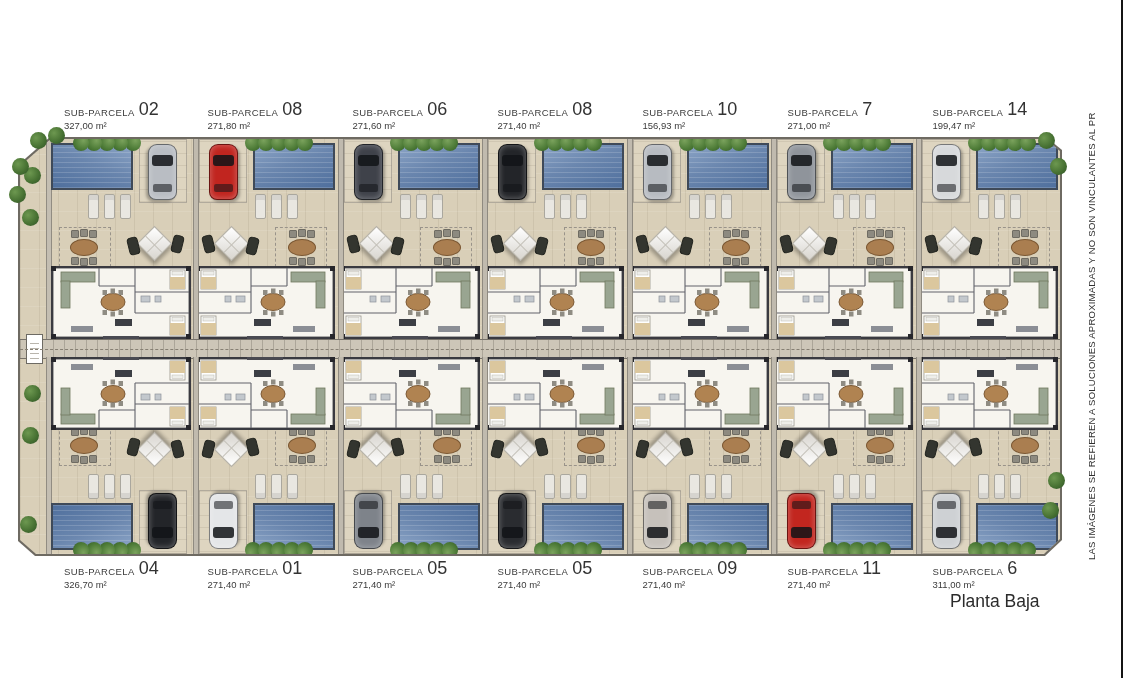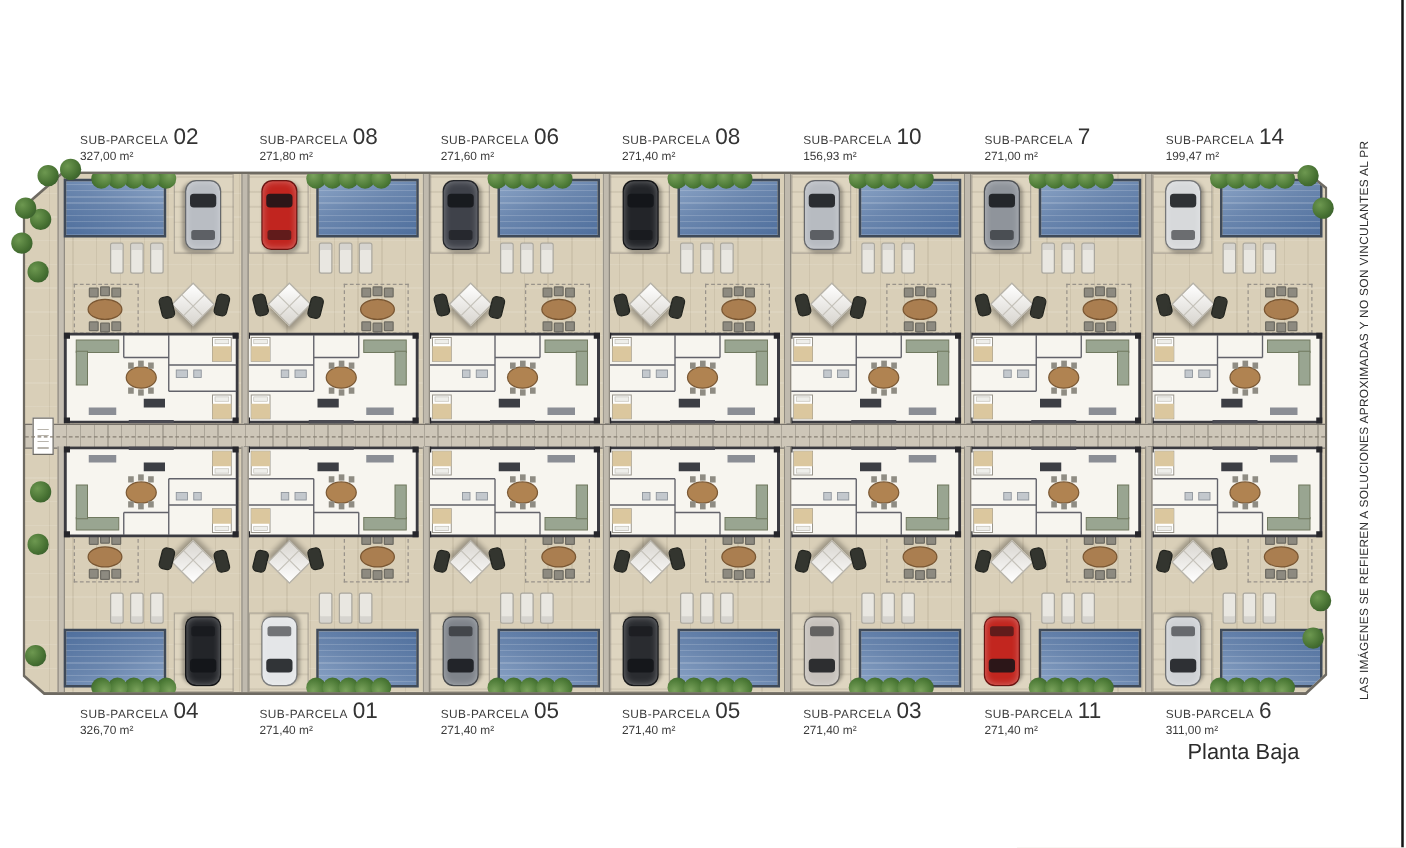--- a/index.html
+++ b/index.html
@@ -1177,21 +1177,21 @@
       <div class="plabel" style="left: 497.5px; top: 559px;">
         <div class="pl-top">
           <span class="pl-name">SUB-PARCELA</span>
           <span class="pl-num">05</span>
         </div>
         <div class="pl-area">271,40 m²</div>
       </div>
       <div class="plabel" style="left: 642.5px; top: 559px;">
         <div class="pl-top">
           <span class="pl-name">SUB-PARCELA</span>
-          <span class="pl-num">03</span>
+          <span class="pl-num">09</span>
         </div>
         <div class="pl-area">271,40 m²</div>
       </div>
       <div class="plabel" style="left: 787.5px; top: 559px;">
         <div class="pl-top">
           <span class="pl-name">SUB-PARCELA</span>
           <span class="pl-num">11</span>
         </div>
         <div class="pl-area">271,40 m²</div>
       </div>

